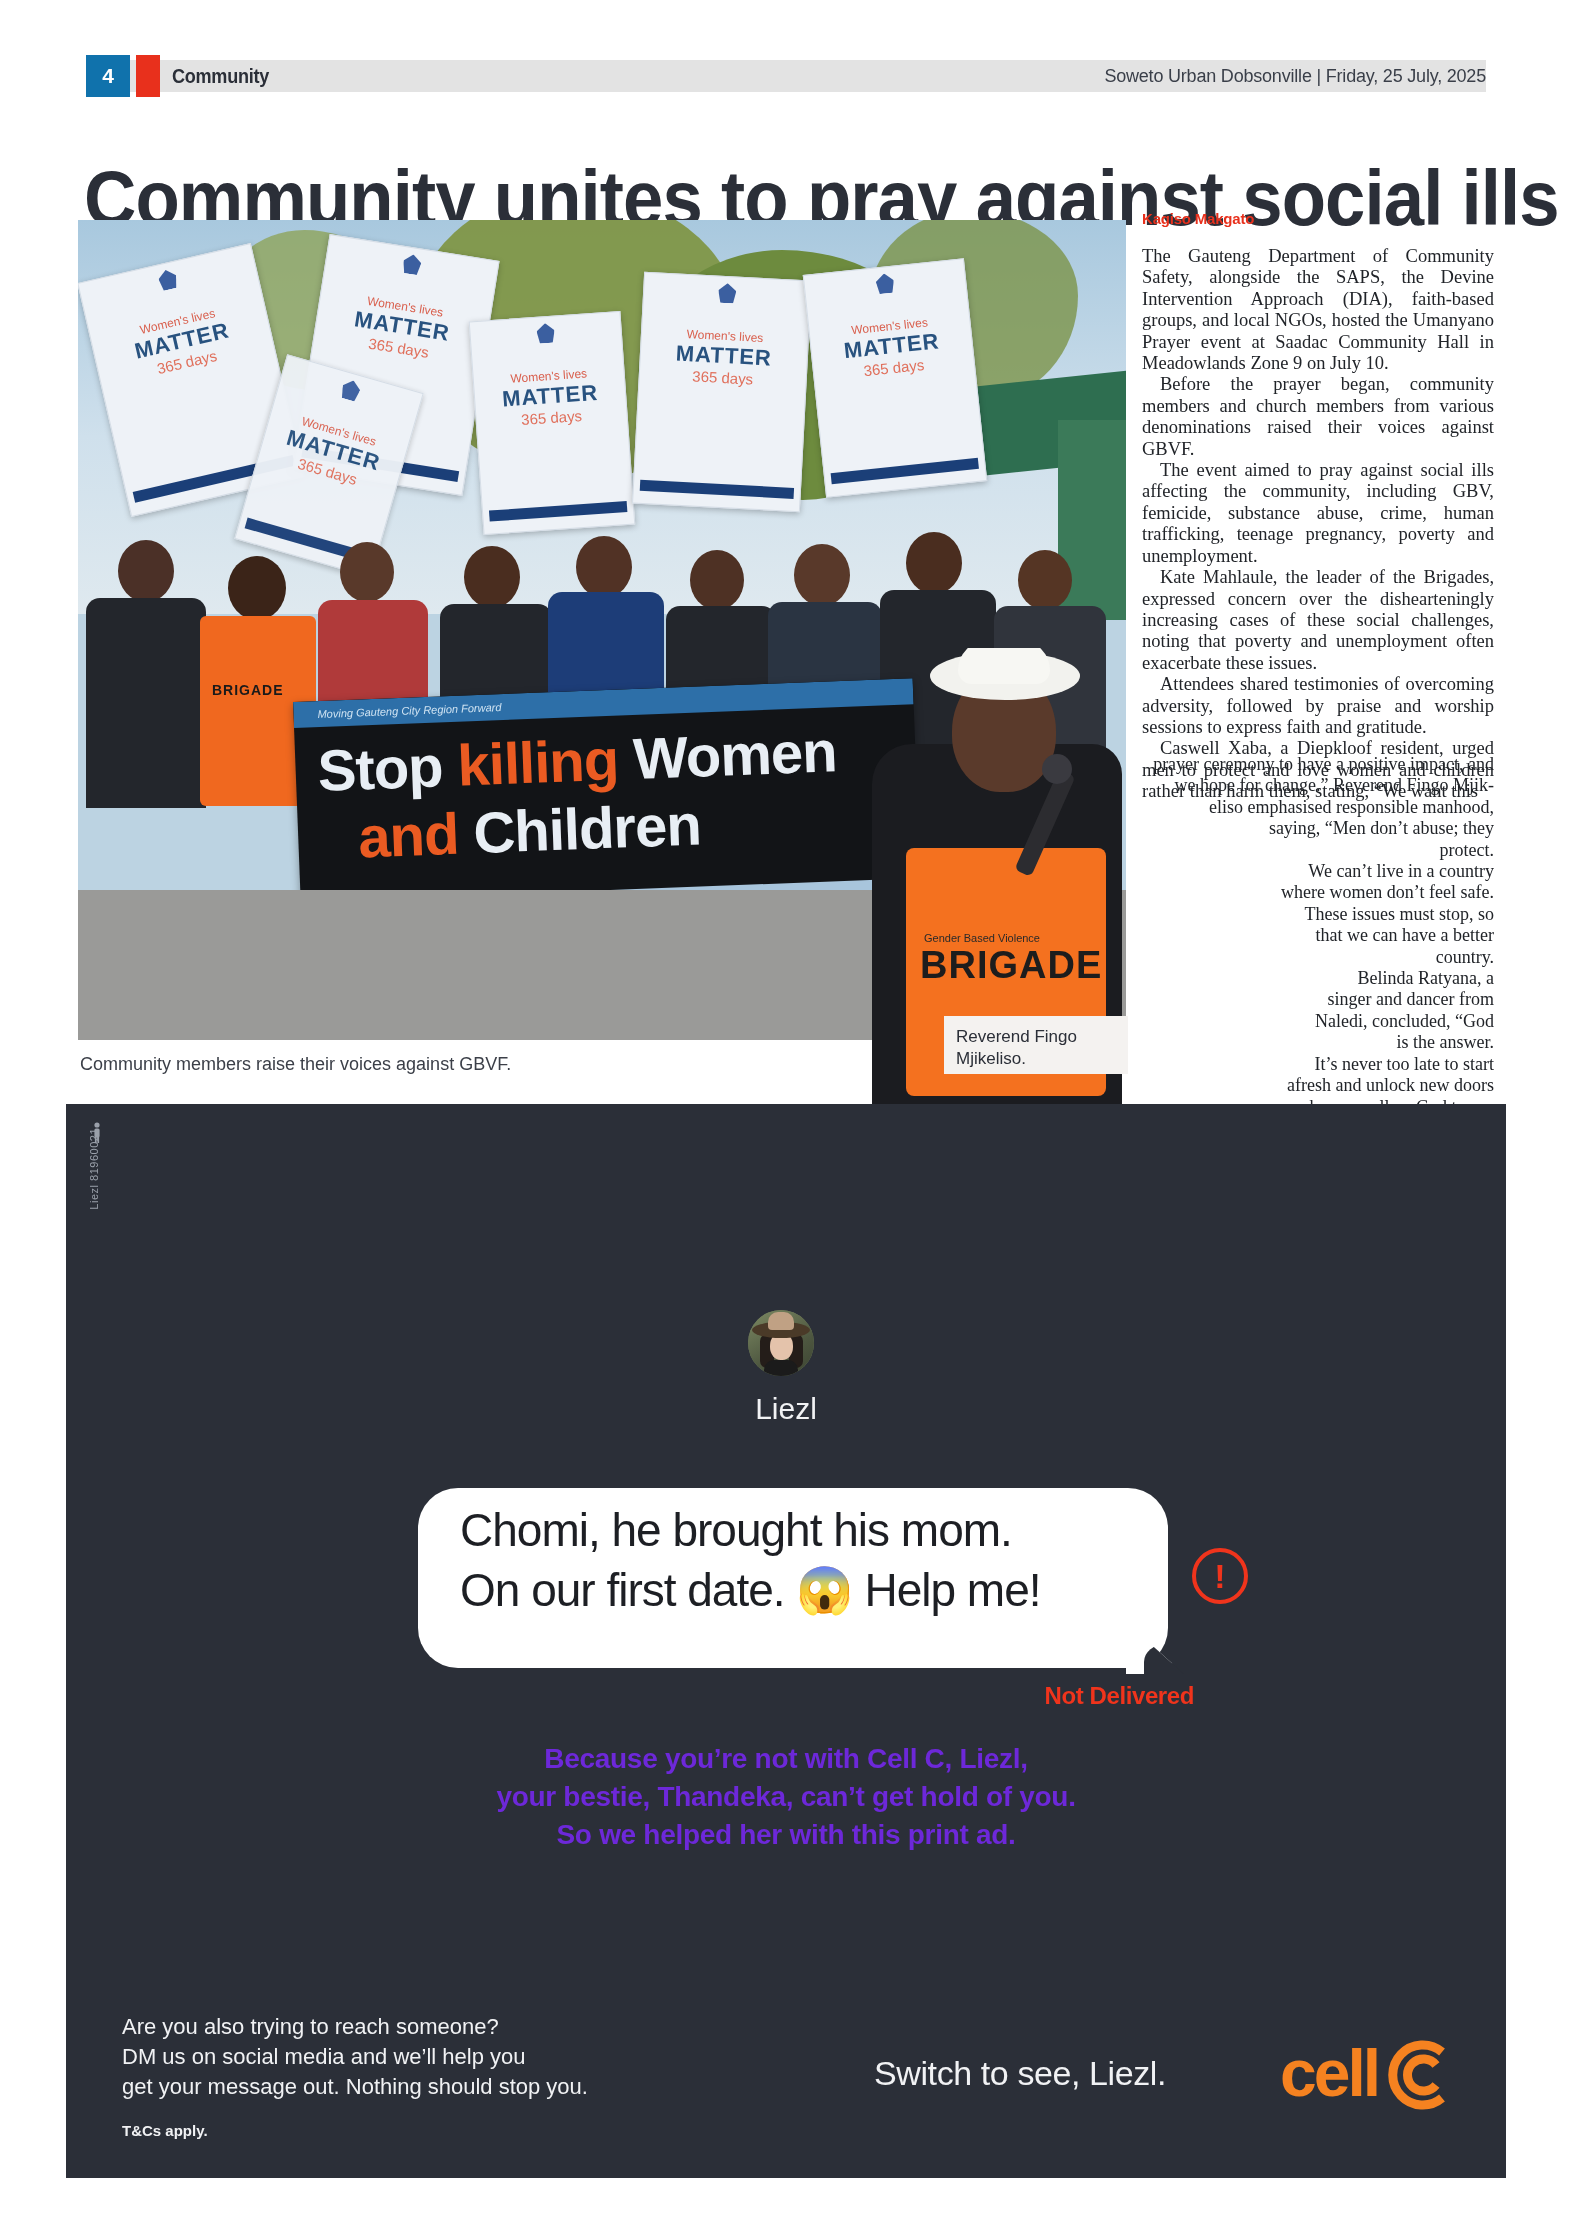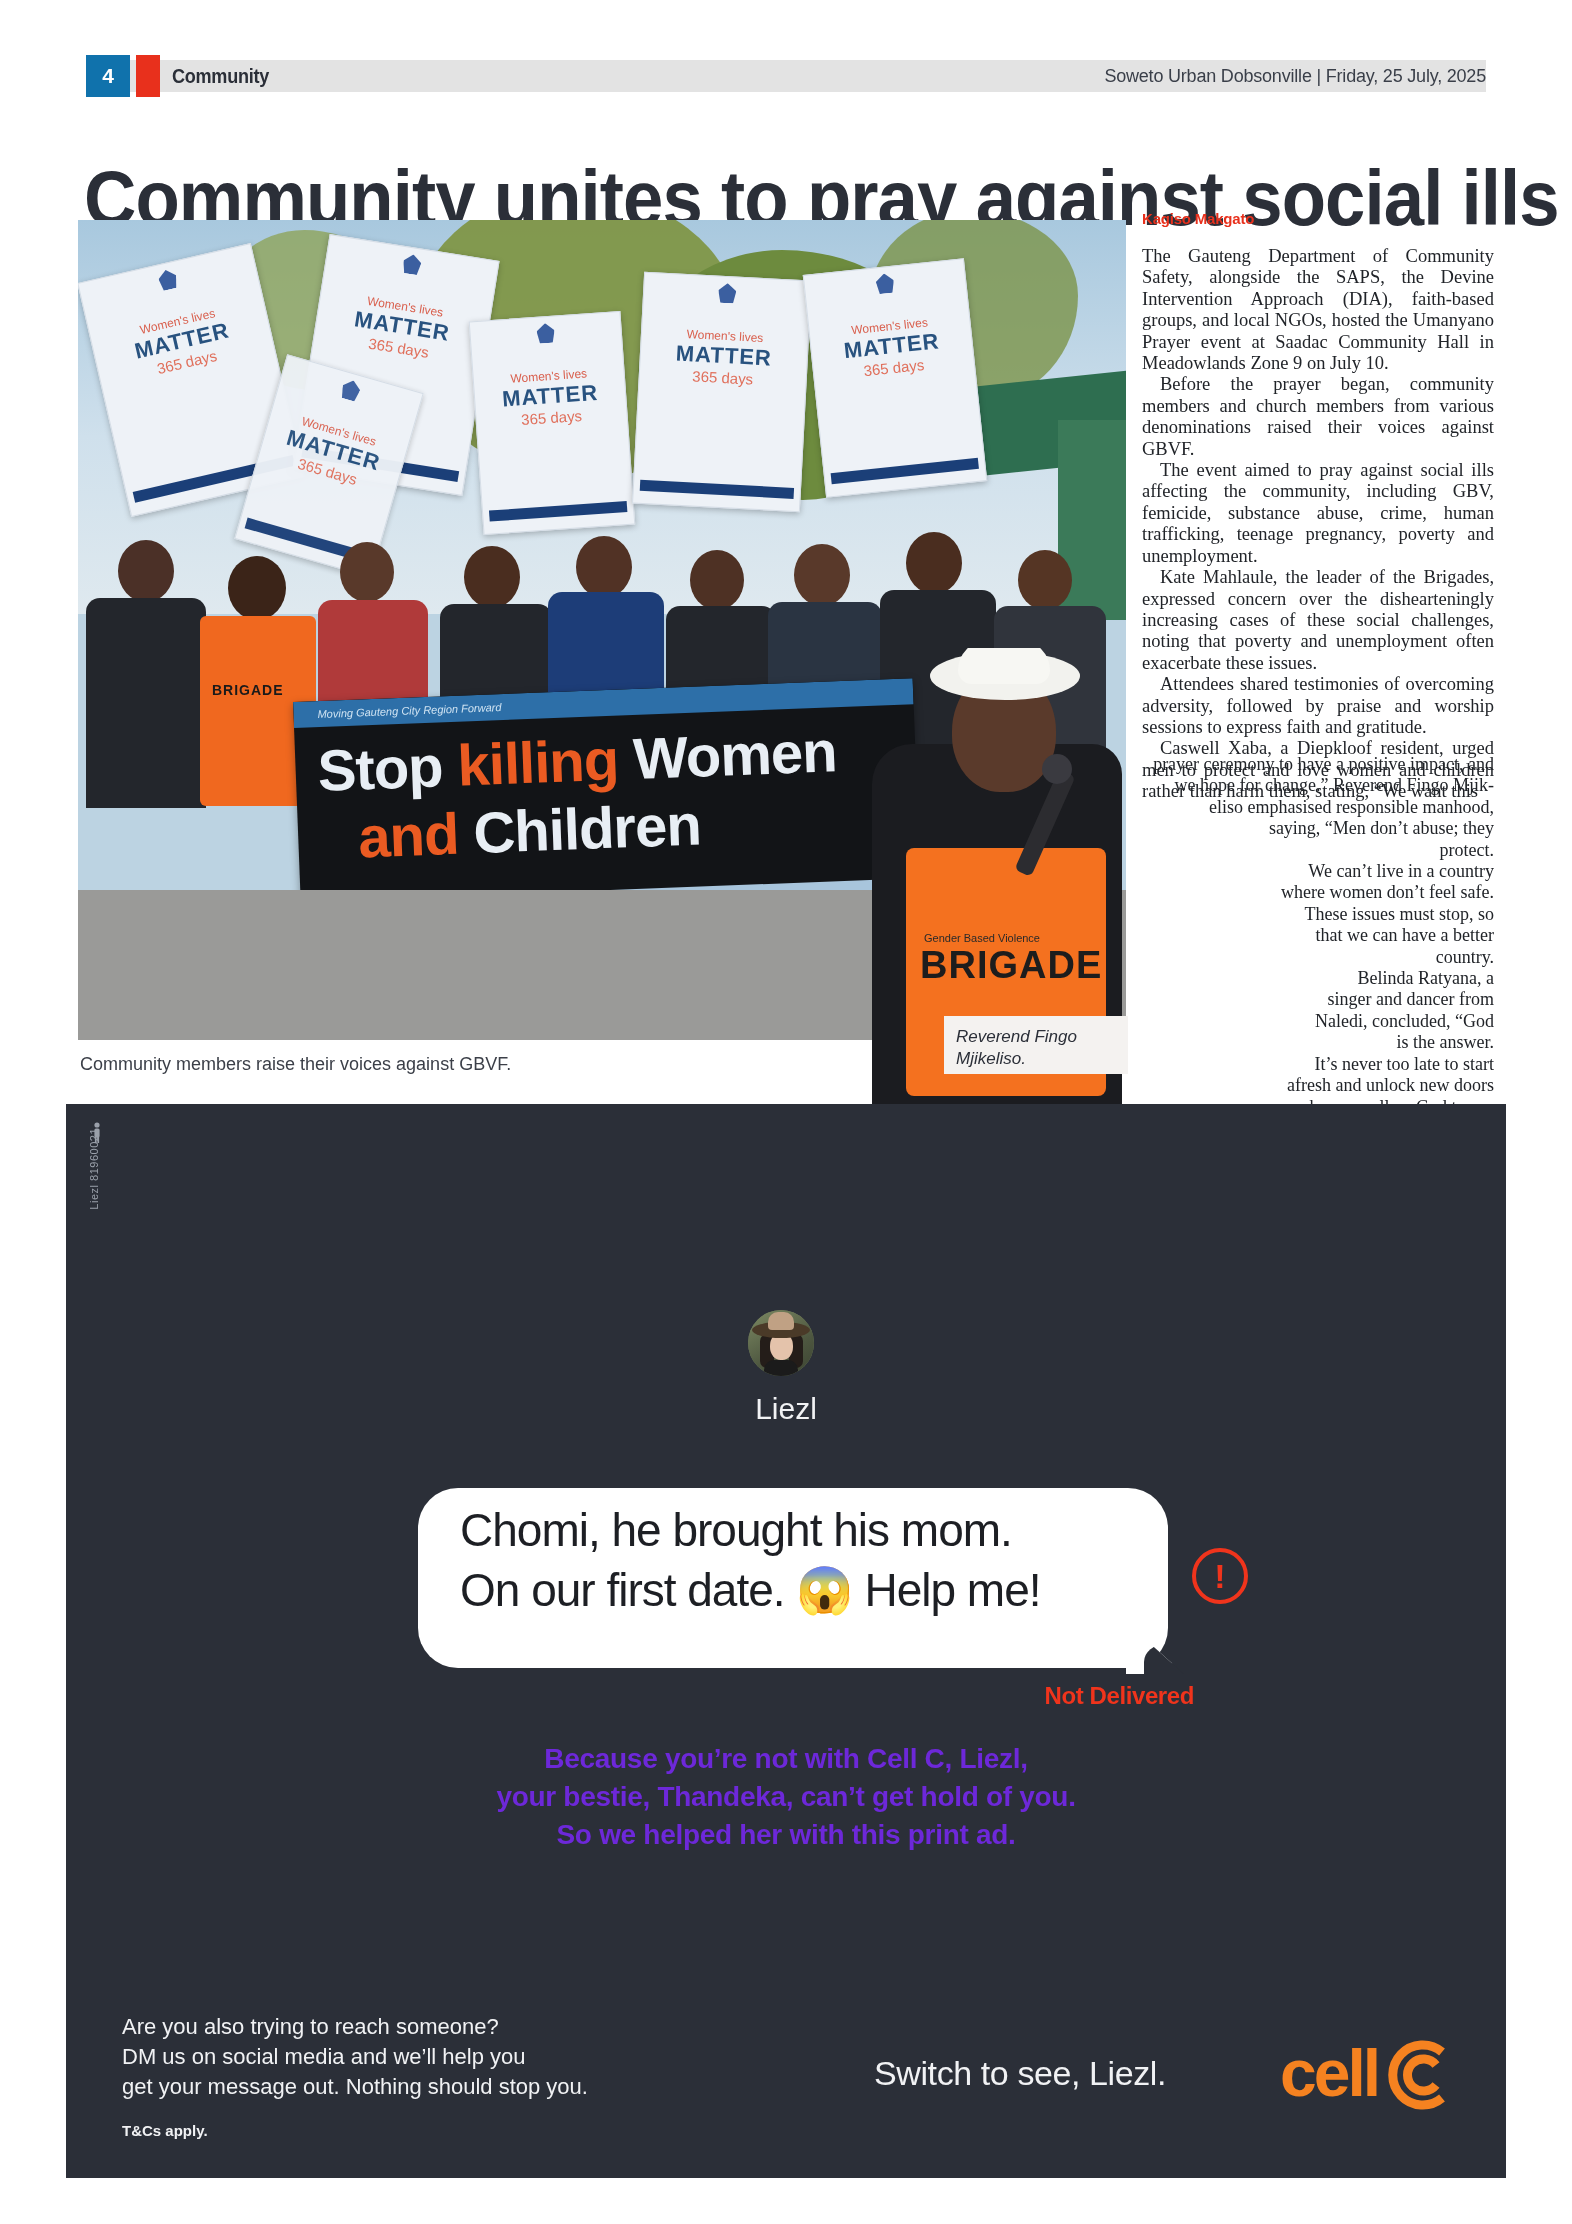--- a/index.html
+++ b/index.html
@@ -113,21 +113,21 @@
   .sp-vest{position:absolute;left:40px;top:200px;width:200px;height:248px;background:#f4711f;border-radius:8px;}
   .sp-vest b{position:absolute;left:14px;top:96px;font-size:38px;color:#1d1d1d;letter-spacing:1px;font-weight:bold;}
   .sp-vest i{position:absolute;left:18px;top:64px;font-size:11px;color:#2a2a2a;font-style:normal;margin-top:20px;}
   .sp-mic{position:absolute;left:170px;top:120px;width:18px;height:110px;background:#2c2c30;transform:rotate(24deg);border-radius:6px;}
   .sp-mic-h{position:absolute;left:176px;top:106px;width:30px;height:30px;border-radius:50%;background:#3a3a40;}
 
   .cap-box{
     position:absolute;left:944px;top:1016px;width:184px;height:58px;background:#f4f2f0;
     padding:10px 12px;box-sizing:border-box;
   }
-  .cap-box div{font-size:17px;line-height:22px;color:#2b2f38;font-style:italic;}
+  .cap-box div{font-size:17px;line-height:22px;color:#2b2f38;}
 
   .photo-caption{
     position:absolute;left:80px;top:1054px;font-size:18px;color:#3b3f48;
   }
 
   
   .byline{
     position:absolute;left:1142px;top:210px;font-size:15px;font-weight:bold;color:#e8301c;
     letter-spacing:-0.2px;
   }

